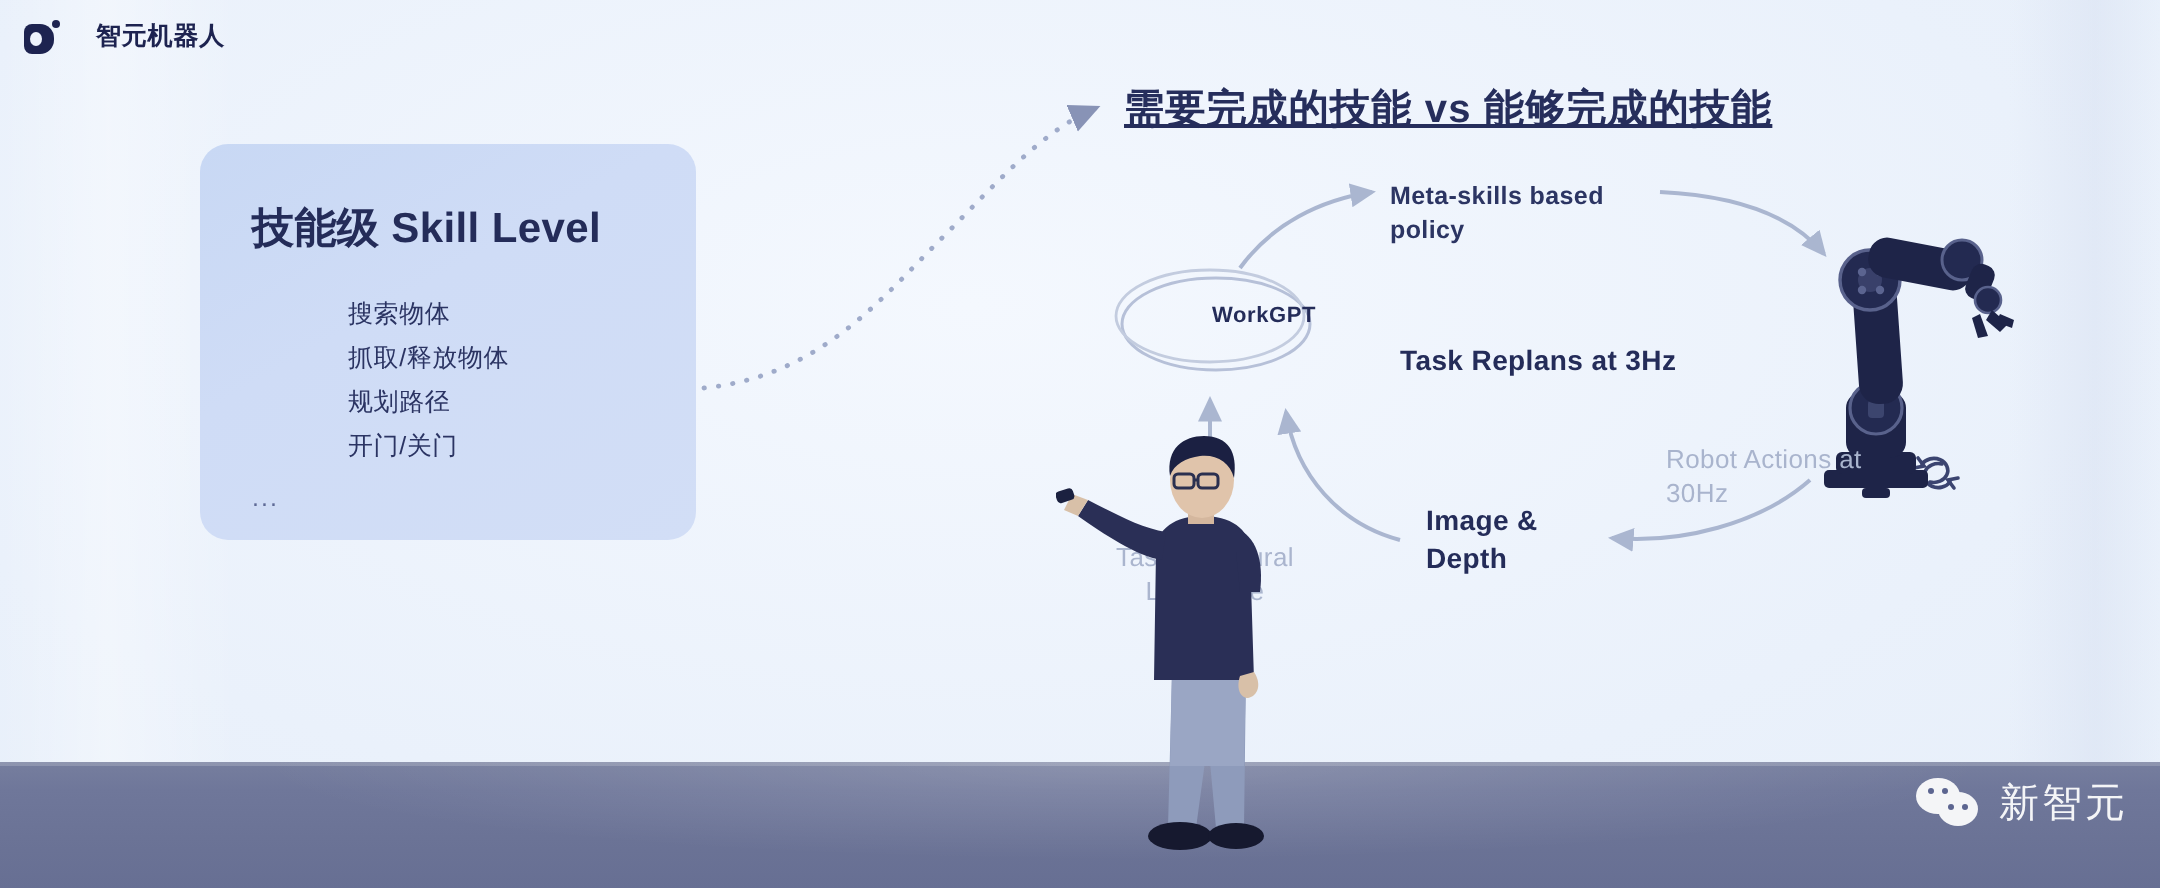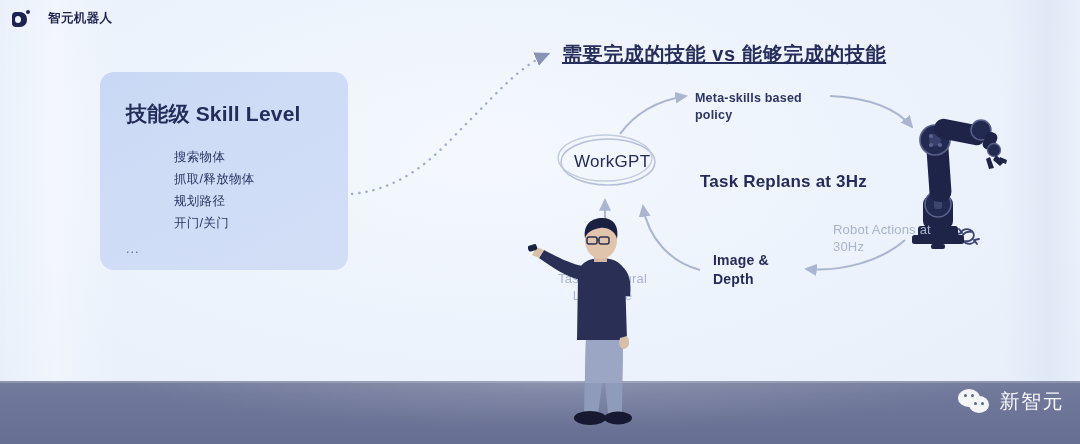--- a/index.html
+++ b/index.html
@@ -151,32 +151,32 @@
     pointer-events: none;
   }
 
   
   .dlabel {
     position: absolute;
     z-index: 13;
     white-space: pre-line;
   }
   #lbl-workgpt {
-    left: 574px; top: 152px;
-    font-size: 17px; font-weight: 400;
+    left: 606px; top: 152px;
+    font-size: 11px; font-weight: 700;
     color: #242c59; letter-spacing: .3px;
   }
   #lbl-meta {
     left: 695px; top: 90px;
     font-size: 12.5px; font-weight: 600;
     color: #2c3563; line-height: 17px; letter-spacing: .2px;
   }
   #lbl-replans {
     left: 700px; top: 172px;
-    font-size: 17px; font-weight: 700;
+    font-size: 14px; font-weight: 700;
     color: #242c59; letter-spacing: .2px;
   }
   #lbl-imagedepth {
     left: 713px; top: 251px;
     font-size: 14px; font-weight: 700;
     color: #242c59; line-height: 19px; letter-spacing: .2px;
   }
   #lbl-robotactions {
     left: 833px; top: 221px;
     font-size: 13px; font-weight: 500;

